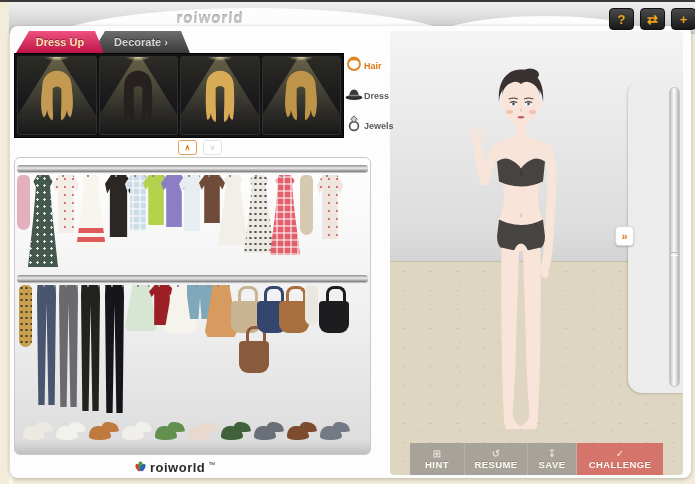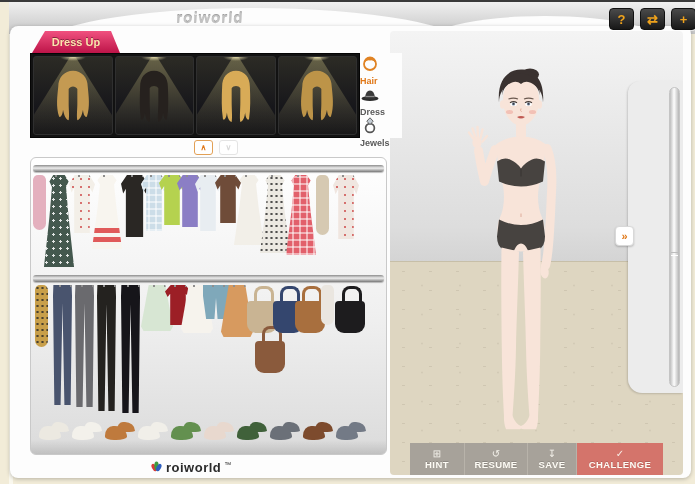--- a/index.html
+++ b/index.html
@@ -19,42 +19,42 @@
     font-size:15px;font-weight:bold;letter-spacing:1px;color:#c2c2c2;
     text-shadow:0 1px 0 #ffffff,0 -1px 0 #9f9f9f;transform:skewX(-4deg);}
   #top-buttons{position:absolute;left:609px;top:8px;display:flex;gap:6px;z-index:60;}
   .top-btn{width:23px;height:20px;border-radius:4px;border:1px solid #111;
     background:linear-gradient(#4a4a4a,#181818);color:#f0a31c;font-size:13px;font-weight:bold;
     display:flex;align-items:center;justify-content:center;box-shadow:0 1px 0 rgba(255,255,255,.6);cursor:pointer;}
   #game-window{position:absolute;left:10px;top:26px;width:681px;height:452px;background:#fdfdfd;
     border-radius:8px;box-shadow:0 1px 4px rgba(0,0,0,.25);z-index:4;}
 
   
-  #left-panel{position:absolute;left:20px;top:5px;width:372px;height:444px;}
+  #left-panel{position:absolute;left:4px;top:5px;width:372px;height:444px;}
   #tabs{position:absolute;left:2px;top:0;height:22px;display:flex;z-index:6;}
   .tab{height:22px;display:flex;align-items:center;justify-content:center;
     font-size:11px;font-weight:bold;color:#d6d6d6;cursor:pointer;
     background:linear-gradient(#6e6e6e,#3a3a3a);
     clip-path:polygon(13px 0,calc(100% - 9px) 0,100% 100%,0 100%);
     text-shadow:0 -1px 0 rgba(0,0,0,.4);position:relative;}
   .tab.active{background:linear-gradient(#f0517f,#bd1448);color:#ffe4ad;}
   #hair-panel{position:absolute;left:0;top:22px;width:330px;height:85px;
     background:#121212;border:1px solid #050505;box-sizing:border-box;z-index:5;}
   #hair-slots{position:absolute;left:2px;top:2px;right:2px;bottom:2px;display:flex;gap:2px;}
   .hair-slot{flex:1;position:relative;background:linear-gradient(#2c2b25,#15151a 70%,#101014);
     border-radius:3px;border:1px solid #2f2f2f;overflow:hidden;cursor:pointer;}
   .hair-slot::before{content:"";position:absolute;left:0;top:0;right:0;bottom:0;
     background:linear-gradient(rgba(238,225,150,.30),rgba(238,225,150,.04));
     clip-path:polygon(50% -6%,-25% 115%,125% 115%);}
   .hair-slot::after{content:"";position:absolute;left:50%;top:-4px;width:26px;height:8px;margin-left:-13px;
     background:radial-gradient(rgba(255,245,190,.8),rgba(255,245,190,0) 70%);}
   .hair-slot svg{position:absolute;left:50%;top:8px;margin-left:-26px;}
   #side-categories{position:absolute;left:330px;top:22px;width:42px;height:85px;background:#fdfdfd;
     display:flex;flex-direction:column;align-items:center;justify-content:space-between;padding:2px 0;box-sizing:border-box;z-index:5;}
-  .cat-btn{display:flex;flex-direction:column;gap:0;cursor:pointer;width:100%;}
+  .cat-btn{display:flex;flex-direction:row;align-items:center;gap:0;cursor:pointer;width:100%;}
   .cat-btn .cat-label{font-size:9px;font-weight:bold;color:#5a5a5a;}
   .cat-btn.active .cat-label{color:#e07818;}
   #pager{position:absolute;left:0;top:108px;width:372px;height:16px;display:flex;align-items:center;justify-content:center;gap:6px;}
   .pager-btn{width:17px;height:13px;border-radius:3px;background:#fff;display:flex;align-items:center;justify-content:center;
     font-size:8px;font-weight:bold;cursor:pointer;}
   #pager-up{border:1px solid #e2a055;color:#e07818;}
   #pager-down{border:1px solid #e4e4e4;color:#d9d9d9;}
 
   
   #closet{position:absolute;left:0;top:126px;width:357px;height:298px;
@@ -148,20 +148,21 @@
     <div class="top-btn">
       <span>+</span>
     </div>
   </div>
 
 <div id="game-window">
 
   <div id="left-panel">
     <div id="tabs">
         <div class="tab active" style="width: 88px; z-index: 10;">Dress Up</div>
+        <div class="tab" style="width: 98px; z-index: 9; margin-left: -12px;">Decorate ›</div>
       </div>
 
     <div id="hair-panel">
       <div id="hair-slots">
           <div class="hair-slot">
             <svg width="52" height="62" viewBox="0 0 60 70">
               <path d="M30 6 C20 6 13 14 13 24 C12 35 10 47 14 59 C16.5 60 18 56 18.5 51 C19.5 56 21 62 25 63 C26 58 25 50 25 44 L25 27 C27 23 33 23 35 27 L35 44 C35 50 34 58 35 63 C39 62 40.5 56 41.5 51 C42 56 43.5 60 46 59 C50 47 48 35 47 24 C47 14 40 6 30 6 Z" fill="#c49a52"></path>
             </svg>
           </div>
           <div class="hair-slot">

